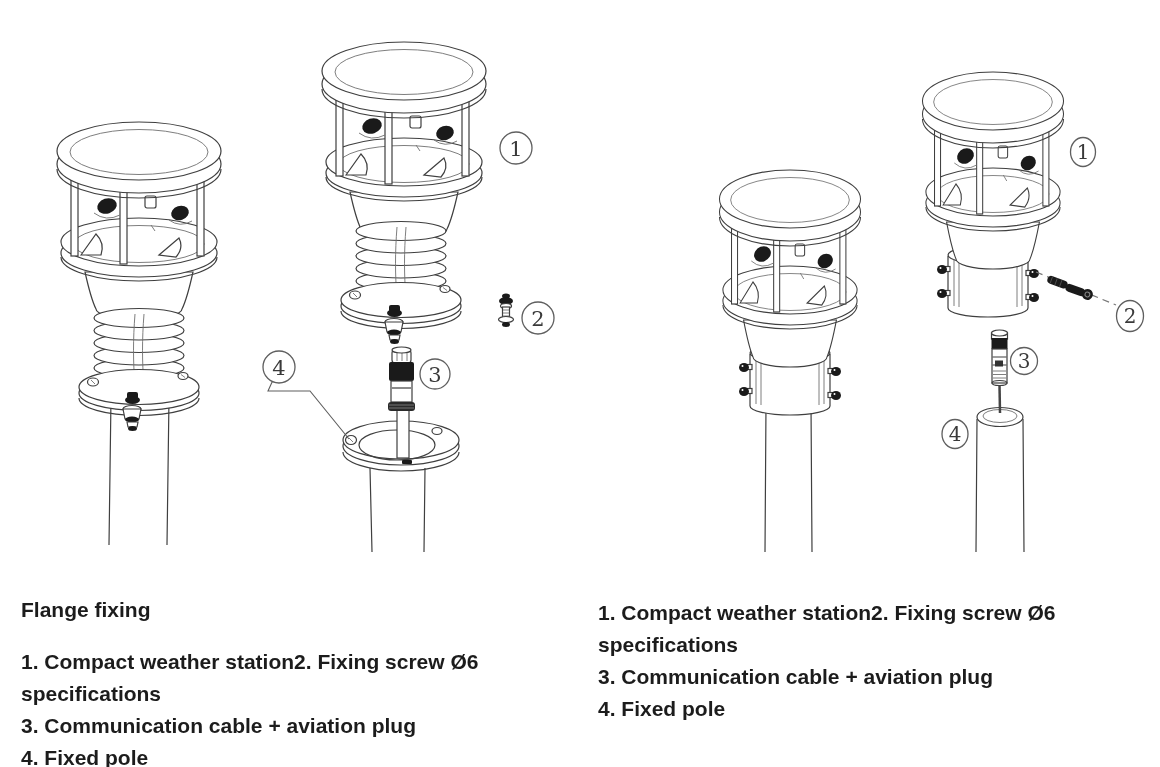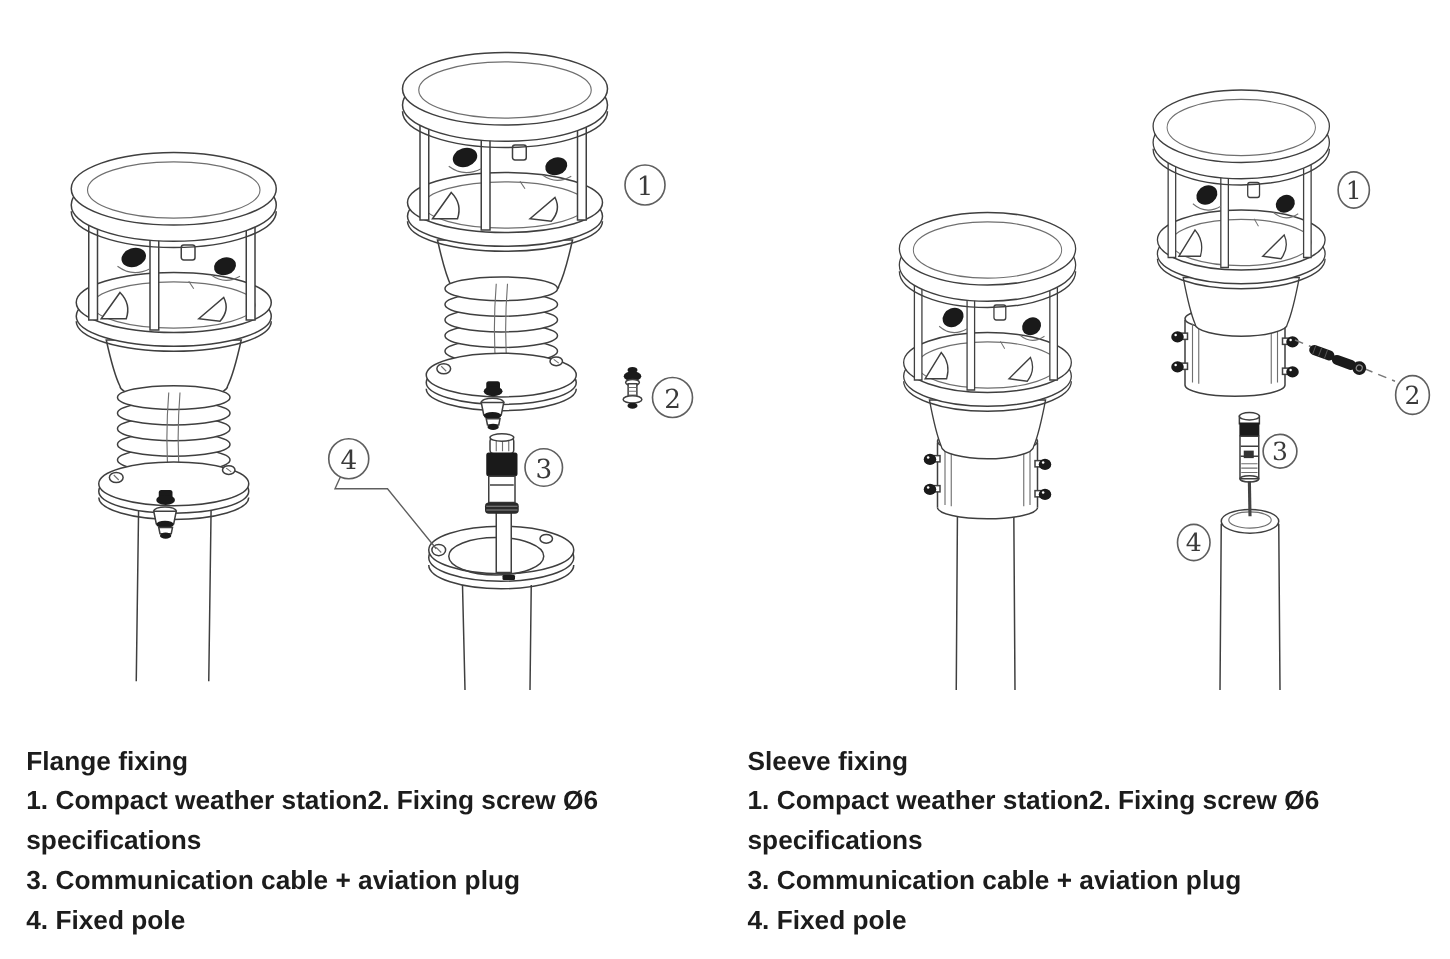--- a/index.html
+++ b/index.html
@@ -11,21 +11,21 @@
   .ln{fill:none;stroke:#3f3f3f;stroke-width:1.2px;}
   .thin{fill:none;stroke:#6f6f6f;stroke-width:0.9px;}
   .dk{fill:#1a1a1a;stroke:none;}
   .cc{fill:#ffffff;stroke:#5f5f5f;stroke-width:1.3px;}
   .co{font-family:"DejaVu Serif",serif;fill:#3a3a3a;text-anchor:middle;font-size:21px;}
   .co-s{font-size:20px;}
   .ldr{fill:none;stroke:#5f5f5f;stroke-width:1.1px;}
   .dash{fill:none;stroke:#777;stroke-width:1.2px;stroke-dasharray:7 5;}
   
   .legend{position:absolute;top:597px;width:560px;color:#1c1c1c;font-size:21px;}
-  .legend-title{font-weight:bold;line-height:25px;margin-bottom:3px;}
+  .legend-title{font-weight:bold;line-height:25px;margin-bottom:24px;}
   .legend-line{line-height:32px;white-space:nowrap;font-weight:bold;}
 </style>
 </head>
 <body>
 
 <div class="stage">
 
 <svg class="diagram-svg" width="1160" height="590" viewBox="0 0 1160 590">
   <defs>
 
@@ -232,20 +232,19 @@
 
   <div class="legend" style="left:21px">
     <div class="legend-title">Flange fixing</div>
     <div class="legend-line">1. Compact weather station2. Fixing screw Ø6</div>
     <div class="legend-line">specifications</div>
     <div class="legend-line">3. Communication cable + aviation plug</div>
     <div class="legend-line">4. Fixed pole</div>
   </div>
 
   <div class="legend" style="left:598px">
-    <div class="legend-title">Sleeve fixing</div>
     <div class="legend-line">1. Compact weather station2. Fixing screw Ø6</div>
     <div class="legend-line">specifications</div>
     <div class="legend-line">3. Communication cable + aviation plug</div>
     <div class="legend-line">4. Fixed pole</div>
   </div>
 
 </div>
 
 </body></html>

